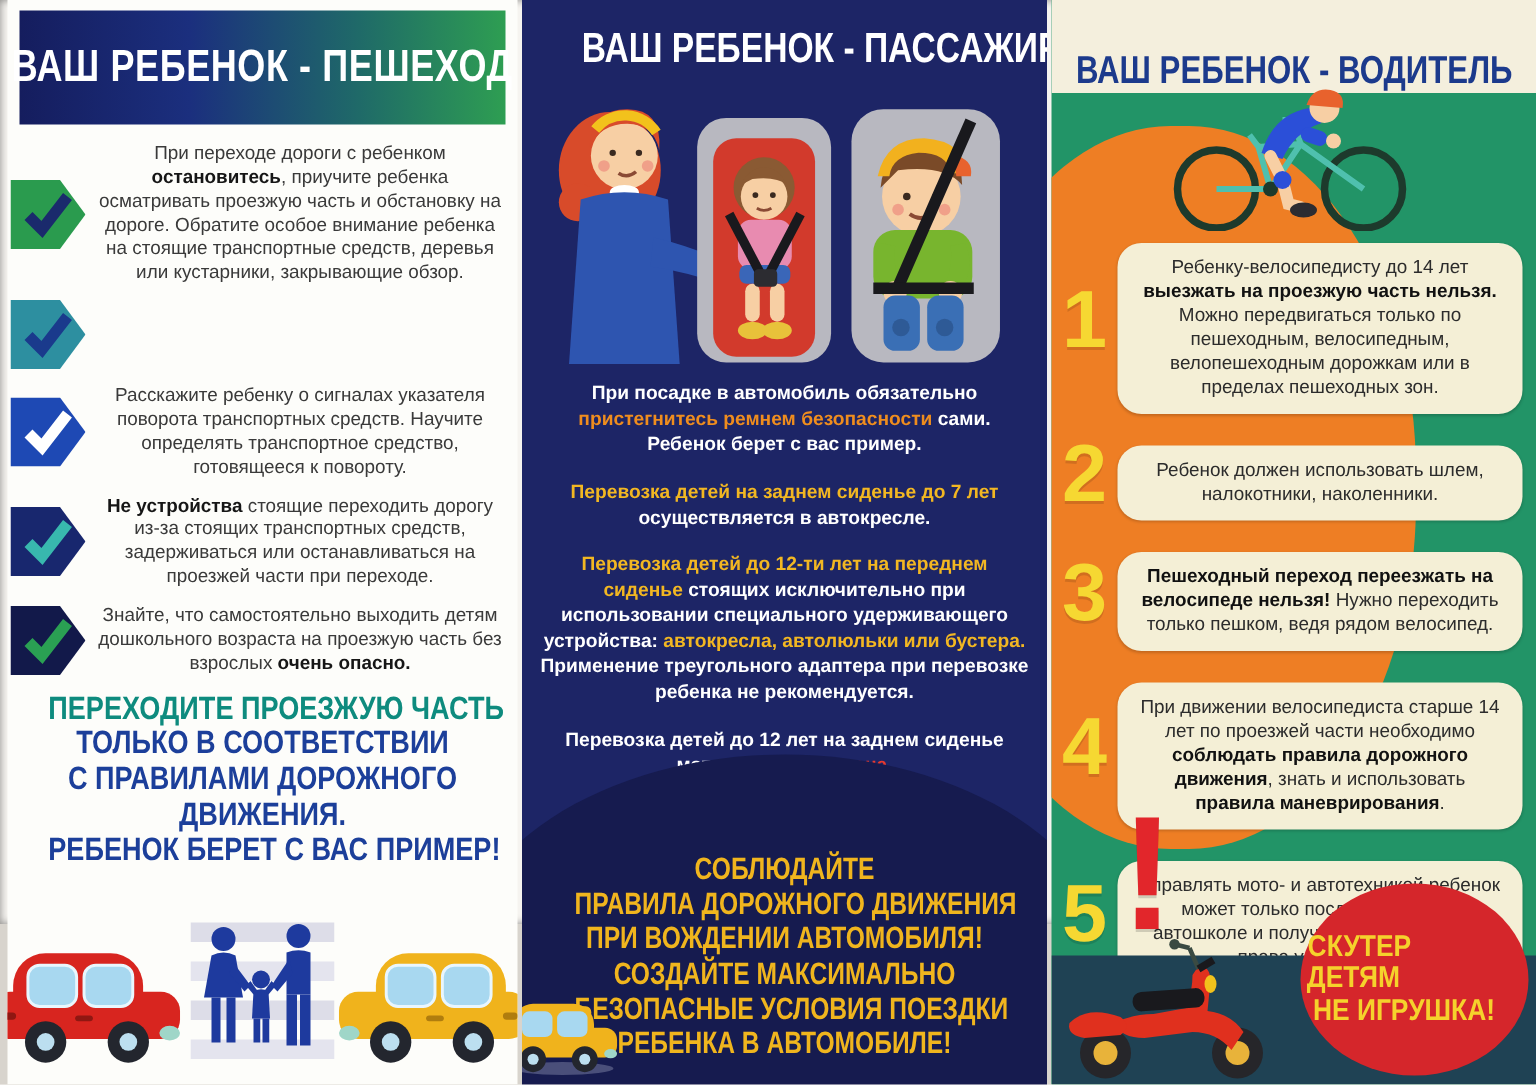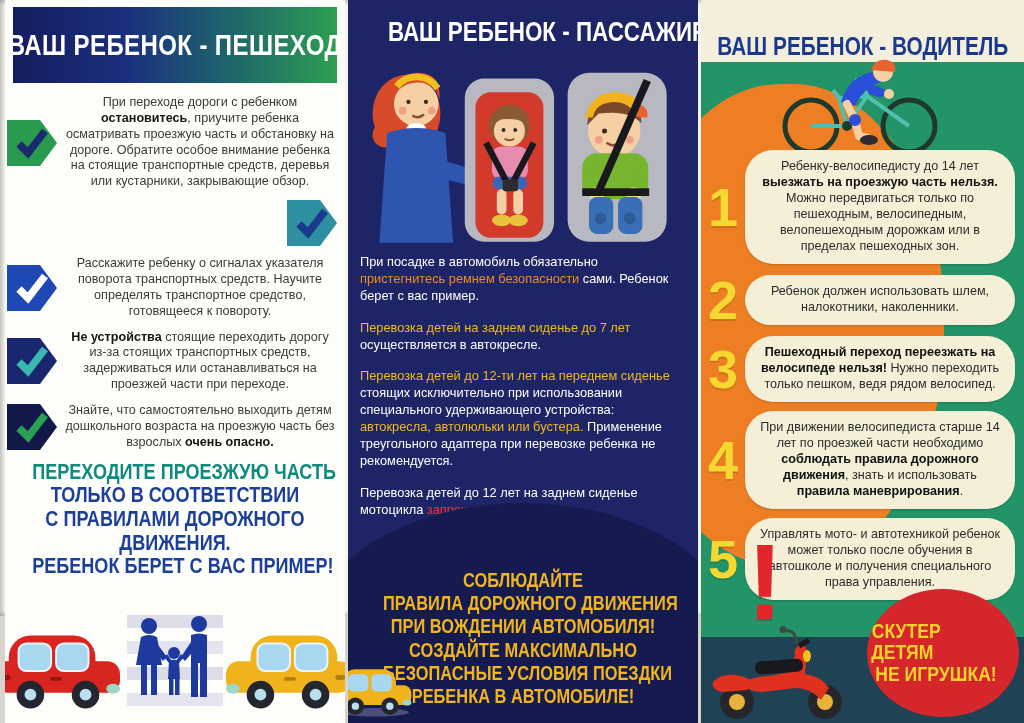--- a/index.html
+++ b/index.html
@@ -9,60 +9,60 @@
 
   
   .condensed { display:inline-block; white-space:nowrap; transform:scaleX(.8); transform-origin:50% 50%; }
   .panel { position:absolute; top:0; height:723px; overflow:hidden; }
 
   
   .p1 { left:5px; width:340px; background:#fdfdfa; }
   .p1-header { margin:7px 8px 0 8px; height:76px; display:flex; align-items:center; justify-content:center;
                background:linear-gradient(90deg,#151d5e 0%, #1b2f7e 35%, #1f6a68 70%, #2e9e52 100%); }
   .p1-header span { color:#fff; font-weight:bold; font-size:30px; letter-spacing:.5px; }
-  .p1-items { padding:12px 8px 0 2px; display:flex; flex-direction:column; gap:10px;align-items:flex-end; }
+  .p1-items { padding:12px 8px 0 2px; display:flex; flex-direction:column; gap:10px; }
   .check-item { display:flex; align-items:center; gap:6px; }
   .check-item svg { flex:0 0 50px; width:50px; height:46px; }
   .check-item .txt { flex:1; text-align:center; font-size:12.6px; line-height:1.26; color:#3a3a3a; }
   .check-item .txt b { color:#161616; }
   .p1-slogan { margin-top:10px; text-align:center; font-weight:bold; font-size:21.5px; line-height:1.1; transform:scaleX(.84); }
   .p1-slogan div { white-space:nowrap; }
   .p1-slogan .teal { color:#0e8b7e; }
   .p1-slogan .navy { color:#1c3f9a; }
   .p1-cars { position:absolute; left:0; right:0; bottom:2px; height:112px; }
   .p1-cars .redcar { position:absolute; left:-12px; bottom:6px; width:128px; height:86px; }
   .p1-cars .family { position:absolute; left:122px; bottom:4px; width:96px; height:104px; }
   .p1-cars .yellowcar { position:absolute; right:-8px; bottom:6px; width:128px; height:86px; transform:scaleX(-1); }
 
   
   .p2 { left:348px; width:350px; background:#1d2566; }
   .p2-title { margin-top:16px; text-align:center; }
   .p2-title span { color:#fff; font-weight:bold; font-size:28px; }
   .p2-art { display:block; margin:4px auto 0 auto; width:330px; height:192px; }
-  .p2-block { margin:10px 12px 0 12px; text-align:left; font-weight:normal; font-size:12.8px; line-height:1.32; }
+  .p2-block { margin:10px 12px 0 12px; text-align:center; font-weight:bold; font-size:12.8px; line-height:1.32; }
   .p2-block + .p2-block { margin-top:15px; }
   .w { color:#ffffff; } .y { color:#f2b722; } .o { color:#ef8d1e; } .r { color:#e8392e; }
   .p2-ellipse { position:absolute; left:-45px; bottom:-70px; width:440px; height:290px; border-radius:50%; background:#161b4f; }
   .p2-slogan { position:absolute; left:0; right:0; bottom:16px; text-align:center; color:#f0b51e; font-weight:bold;
                font-size:20.5px; line-height:1.13; transform:scaleX(.8); }
   .p2-slogan div { white-space:nowrap; }
   .p2-car { position:absolute; left:-16px; bottom:4px; width:80px; height:54px; }
 
   
   .p3 { left:701px; width:323px; background:#229467; }
   .p3-header { height:62px; background:#f4efdd; display:flex; align-items:flex-end; justify-content:center; }
   .p3-header span { color:#1c3a8c; font-weight:bold; font-size:26px; }
   .p3-blob { position:absolute; left:-72px; top:84px; width:315px; height:482px; background:#ee7e24; border-radius:48%; }
   .p3-bike { position:absolute; top:58px; left:62px; width:195px; height:96px; }
   .p3-items { position:absolute; top:150px; left:0; right:0; display:flex; flex-direction:column; }
   .p3-row { display:flex; align-items:center; margin-bottom:9px; }
   .p3-num { flex:0 0 44px; text-align:center; font-weight:bold; font-size:54px; line-height:1; color:#f6d832;
             text-shadow:0 2px 0 rgba(0,0,0,.12); }
-  .p3-box { flex:1; margin-right:9px; background:#f4efd6; border-radius:28px; padding:9px 10px;
-            text-align:center; font-size:12.6px; line-height:1.27; color:#2c2c2c; box-shadow:0 1px 2px rgba(0,0,0,.18); }
+  .p3-box { flex:1; margin-right:9px; background:#f4efd6; border-radius:16px; padding:9px 10px;
+            text-align:center; font-size:12.6px; line-height:1.27; color:#2c2c2c; box-shadow:0 1px 2px rgba(0,0,0,.18);margin-top:12px; }
   .p3-box b { color:#111; }
   .p3-road { position:absolute; left:0; right:0; top:637px; bottom:0; background:#1f4254; }
   .p3-exclaim { position:absolute; left:46px; top:528px; font-weight:bold; font-size:108px; line-height:1;
                 color:#e2262b; text-shadow:0 2px 0 rgba(0,0,0,.15); }
   .p3-scooter { position:absolute; left:2px; top:626px; width:160px; height:94px; }
   .p3-badge { position:absolute; right:5px; top:589px; width:152px; height:128px; border-radius:50%;
               background:#d5262b; display:flex; flex-direction:column; align-items:flex-start; justify-content:center; }
   .p3-badge div { color:#f5d22c; font-weight:bold; font-size:20px; line-height:1.06; white-space:nowrap; transform:scaleX(.88); }
 </style>
 </head>

